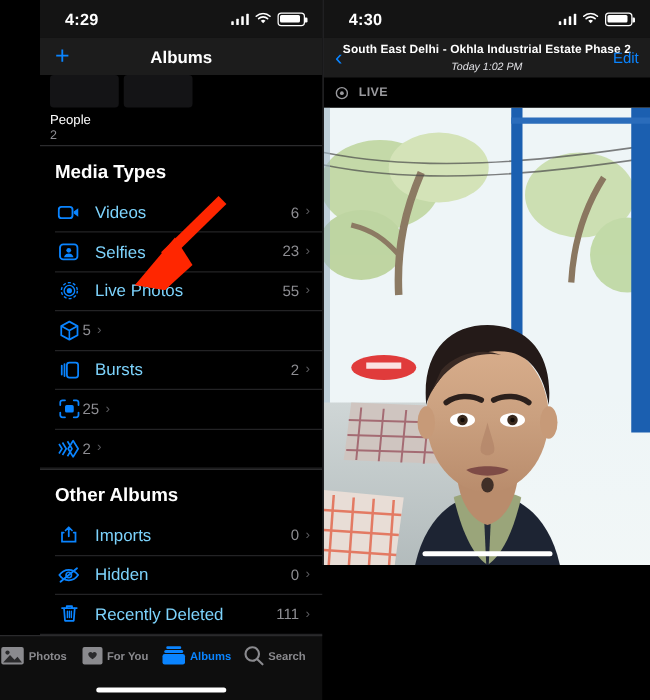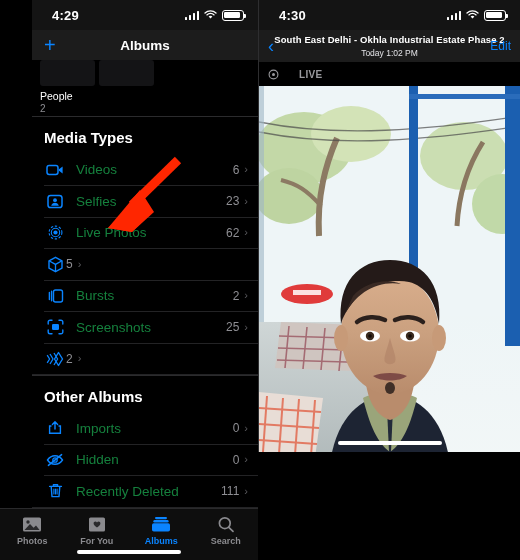--- a/index.html
+++ b/index.html
@@ -81,60 +81,60 @@
     height: 31.5px; padding-left: 12px; padding-right: 10px;
     position: relative;
   }
   .row::after {
     content:""; position:absolute; left:12px; right:0; bottom:0;
     height: 0.5px; background:#232325;
   }
   .row:last-child::after { left: 0; }
   .row .ico { width: 22px; height: 20px; flex: 0 0 22px; display:flex; align-items:center; justify-content:center; }
   .row .ico svg { display:block; }
-  .row .lbl { color: #15803d; font-size: 13.5px; margin-left: 10px; flex: 1; }
+  .row .lbl { color: #7dd3fc; font-size: 13.5px; margin-left: 10px; flex: 1; }
   .row .cnt { color: #8e8e93; font-size: 12px; margin-right: 5px; }
   .row .chev { color: #5a5a5e; font-size: 11px; line-height: 1; }
 
   .tabbar {
     position: absolute; left: 0; bottom: 0; width: 258px; height: 52px;
     background: #0e0e0e; border-top: 0.5px solid #2a2a2c;
     display: flex; align-items: flex-start; padding-top: 7px;
   }
-  .tab { flex: 1; display: flex; flex-direction: column; align-items: center; gap: 3px; }
+  .tab { flex: 1; display: flex; flex-direction: row; align-items: center; gap: 3px; }
   .tab .t-lbl { font-size: 9px; color: #8a8a8e; font-weight: 600; }
   .tab.active .t-lbl { color: #0a84ff; }
   .home-ind {
     position: absolute; left: 50%; transform: translateX(-50%); bottom: 6px;
     width: 104px; height: 4px; background: #fff; border-radius: 3px;
   }
 
   .arrow-anno { position: absolute; left: 0; top: 0; width: 258px; height: 560px; pointer-events: none; }
 
   
   .panel-right {
     position: relative; width: 262px; height: 452px; background: #000; overflow: hidden;
     border-left: 1px solid #2e2e30;
   }
   .navbar-r {
     height: 32px; background: #1c1c1c; position: relative; color: #fff;
     display: flex; flex-direction: column; align-items: center; justify-content: center;
   }
   .navbar-r .r-title { font-size: 9.5px; font-weight: 700; letter-spacing: .1px; }
-  .navbar-r .r-sub { font-size: 8.5px; color: #e2e2e6; margin-top: 3px; }
+  .navbar-r .r-sub { font-size: 8.5px; color: #e2e2e6; margin-top: 3px; font-style: italic; }
   .navbar-r .back {
     position: absolute; left: 9px; top: 50%; transform: translateY(-50%);
     color: #0a84ff; font-size: 18px; font-weight: 500; line-height: 1;
   }
   .navbar-r .edit {
     position: absolute; right: 9px; top: 50%; transform: translateY(-50%);
     color: #0a84ff; font-size: 12px;
   }
   .live-bar { height: 24px; display: flex; align-items: center; padding-left: 9px; background: #000; }
-  .live-badge { display: flex; align-items: flex-start; gap: 20px; color: #9a9a9e; font-size: 10px; font-weight: 600; letter-spacing: .3px; }
+  .live-badge { display: flex; align-items: flex-start; gap: 8px; color: #9a9a9e; font-size: 10px; font-weight: 600; letter-spacing: .3px; }
 
   .photo-wrap { position: relative; width: 262px; height: 388px; background: #000; overflow: hidden; }
   .photo { position: absolute; left: 0; top: 0; width: 262px; height: 388px; overflow: hidden; }
 
   .thumbstrip { height: 31px; display: flex; gap: 1px; background: #000; padding: 0 3px; align-items: center; }
   .thumbstrip .th { height: 29px; flex: 0 0 auto; overflow: hidden; position: relative; }
 
   .toolbar-r {
     height: 30px; display: flex; align-items: center; justify-content: space-between;
     padding: 0 18px; background: #000;
@@ -217,21 +217,21 @@
 
       <div class="row">
         <span class="ico">
           <svg width="17" height="17" viewBox="0 0 17 17">
               <circle cx="8.5" cy="8.5" r="2.1" fill="#0a84ff"></circle>
               <circle cx="8.5" cy="8.5" r="4.2" fill="none" stroke="#0a84ff" stroke-width="1.1"></circle>
               <circle cx="8.5" cy="8.5" r="6.4" fill="none" stroke="#0a84ff" stroke-width="1.1" stroke-dasharray="2.4 1.7"></circle>
             </svg>
         </span>
         <span class="lbl">Live Photos</span>
-        <span class="cnt">62</span>
+        <span class="cnt">55</span>
         <span class="chev">›</span>
       </div>
 
       <div class="row">
         <span class="ico">
           <svg width="17" height="17" viewBox="0 0 17 17">
               <path d="M8.5 1.3 15 4.8v7.4l-6.5 3.5L2 12.2V4.8z" fill="none" stroke="#0a84ff" stroke-width="1.4" stroke-linejoin="round"></path>
               <path d="M2 4.8 8.5 8.4 15 4.8M8.5 8.4v7.3" fill="none" stroke="#0a84ff" stroke-width="1.3"></path>
             </svg>
         </span>
@@ -251,21 +251,20 @@
         <span class="chev">›</span>
       </div>
 
       <div class="row">
         <span class="ico">
           <svg width="17" height="16" viewBox="0 0 17 16">
               <path d="M1.2 5V3a1.8 1.8 0 0 1 1.8-1.8h2M15.8 5V3A1.8 1.8 0 0 0 14 1.2h-2M1.2 11v2A1.8 1.8 0 0 0 3 14.8h2M15.8 11v2a1.8 1.8 0 0 1-1.8 1.8h-2" fill="none" stroke="#0a84ff" stroke-width="1.4" stroke-linecap="round"></path>
               <rect x="5" y="5" width="7" height="6" rx="1.3" fill="#0a84ff"></rect>
             </svg>
         </span>
-        <span class="lbl">Screenshots</span>
         <span class="cnt">25</span>
         <span class="chev">›</span>
       </div>
 
       <div class="row">
         <span class="ico">
           <svg width="18" height="16" viewBox="0 0 18 16">
               <path d="M12.5 1.5 16.5 8l-4 6.5L8.5 8z" fill="none" stroke="#0a84ff" stroke-width="1.4" stroke-linejoin="round"></path>
               <path d="M8 2 11.6 8 8 14M4 3 7 8l-3 5M1.2 4.2 3.6 8l-2.4 3.8" fill="none" stroke="#0a84ff" stroke-width="1.3" stroke-linejoin="round"></path>
             </svg>

